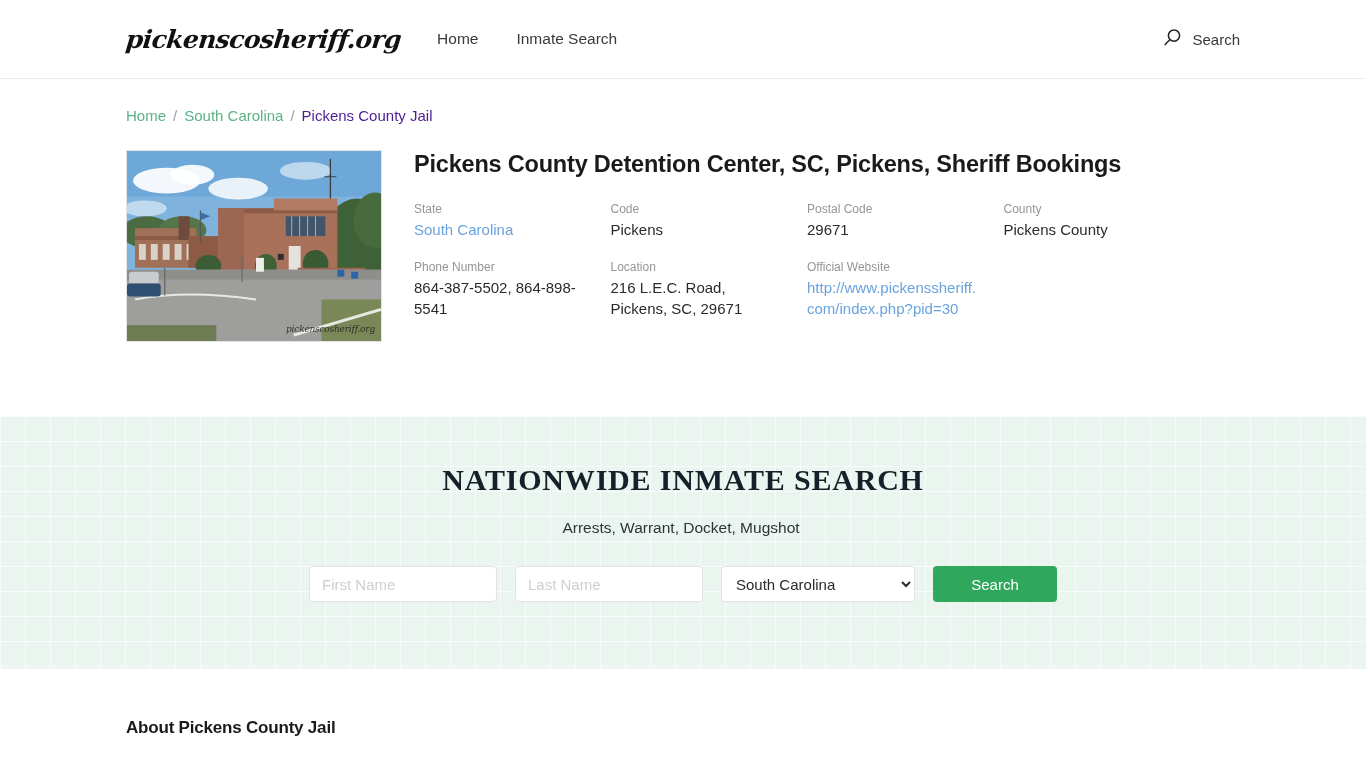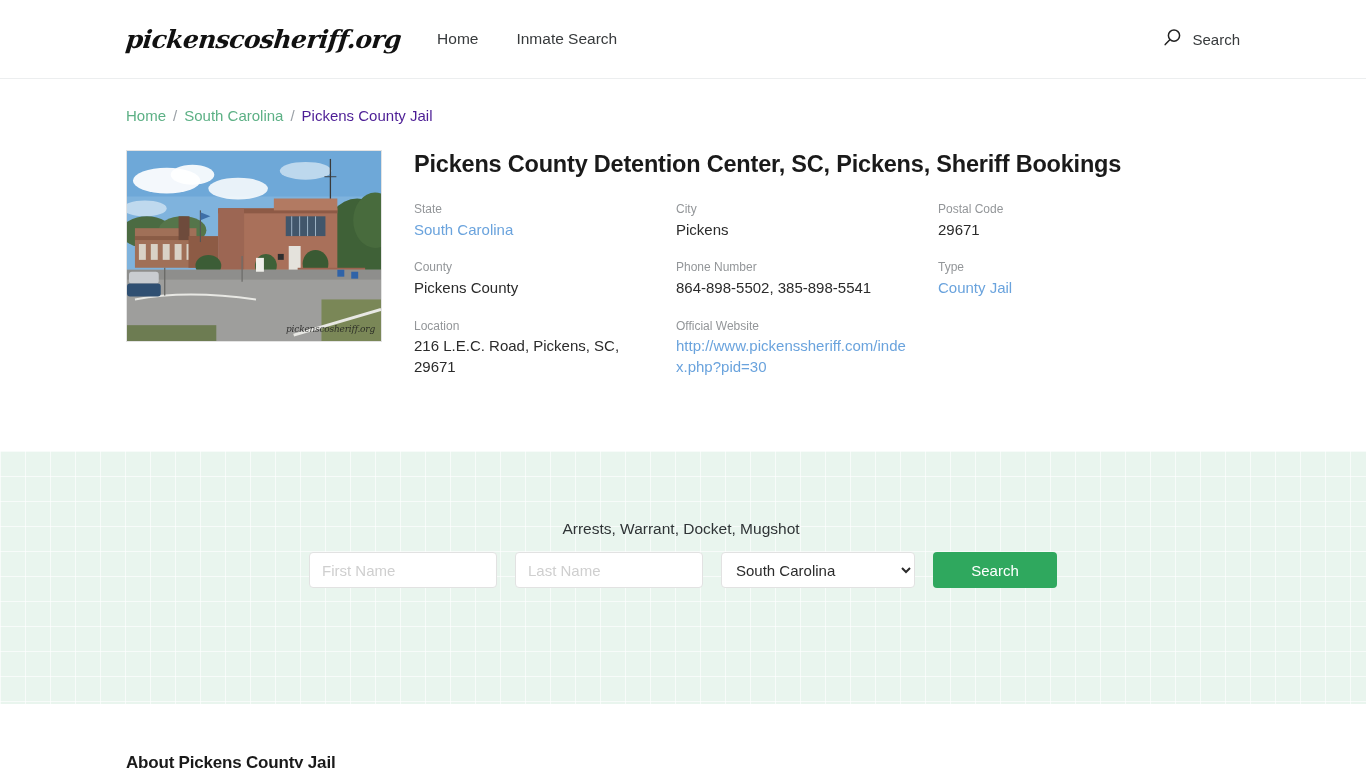--- a/index.html
+++ b/index.html
@@ -85,21 +85,21 @@
     font-weight: 700;
     line-height: 1.25;
     margin: 0 0 23px 0;
     color: #1a1a1a;
     letter-spacing: -0.2px;
   }
   .updated { font-size: 15px; color: #55595c; margin: 0 0 26px 0; }
 
   .field-grid {
     display: grid;
-    grid-template-columns: repeat(3, 1fr);
+    grid-template-columns: repeat(4, 1fr);
     column-gap: 26px;
     row-gap: 20px;
     max-width: 760px;
   }
   .field-label {
     font-size: 12px;
     color: #939699;
     margin-bottom: 3px;
     line-height: 1.2;
   }
@@ -143,21 +143,21 @@
   .band-sub {
     font-size: 15.5px;
     color: #2f3436;
     margin: 22px 4px 0 0;
     text-align: center;
   }
   .search-form {
     display: flex;
     align-items: center;
     gap: 18px;
-    margin-top: 14px;
+    margin-top: 29px;
   }
   .search-form input[type="text"] {
     width: 188px; height: 36px;
     border: 1px solid #e2e2e2;
     border-radius: 4px;
     padding: 0 12px;
     font-size: 15px;
     font-family: "Liberation Sans", sans-serif;
     color: #2b2b2b;
     background: #fff;
@@ -316,63 +316,58 @@
     <div class="field-grid">
 
       <div class="field">
         <div class="field-label">State</div>
         <div class="field-value">
           <a href="#" class="link-blue">South Carolina</a>
         </div>
       </div>
 
       <div class="field">
-        <div class="field-label">City</div>
+        <div class="field-label">Code</div>
         <div class="field-value">Pickens</div>
       </div>
 
       <div class="field">
         <div class="field-label">Postal Code</div>
         <div class="field-value">29671</div>
       </div>
 
       <div class="field">
         <div class="field-label">County</div>
         <div class="field-value">Pickens County</div>
       </div>
 
       <div class="field">
         <div class="field-label">Phone Number</div>
-        <div class="field-value">864-898-5502, 385-898-5541</div>
-      </div>
-
-      <div class="field">
-        <div class="field-label">Type</div>
-        <div class="field-value">
-          <a href="#" class="link-blue">County Jail</a>
-        </div>
-      </div>
+        <div class="field-value">864-387-5502, 864-898-5541</div>
+      </div>
+
 
       <div class="field">
         <div class="field-label">Location</div>
         <div class="field-value">216 L.E.C. Road, Pickens, SC, 29671</div>
       </div>
 
       <div class="field">
         <div class="field-label">Official Website</div>
         <div class="field-value url">
           <a href="#" class="link-blue">http://www.pickenssheriff.com/index.php?pid=30</a>
         </div>
       </div>
 
     </div>
   </div>
 </section>
 
 <section class="search-band">
+  <h2 class="band-title">NATIONWIDE INMATE SEARCH</h2>
   <p class="band-sub">Arrests, Warrant, Docket, Mugshot</p>
 
   <form class="search-form">
     <input type="text" placeholder="First Name" style="">
     <input type="text" placeholder="Last Name" style="">
     <select>
       <option selected="">South Carolina</option>
     </select>
     <button class="btn-search" type="submit">Search</button>
   </form>

